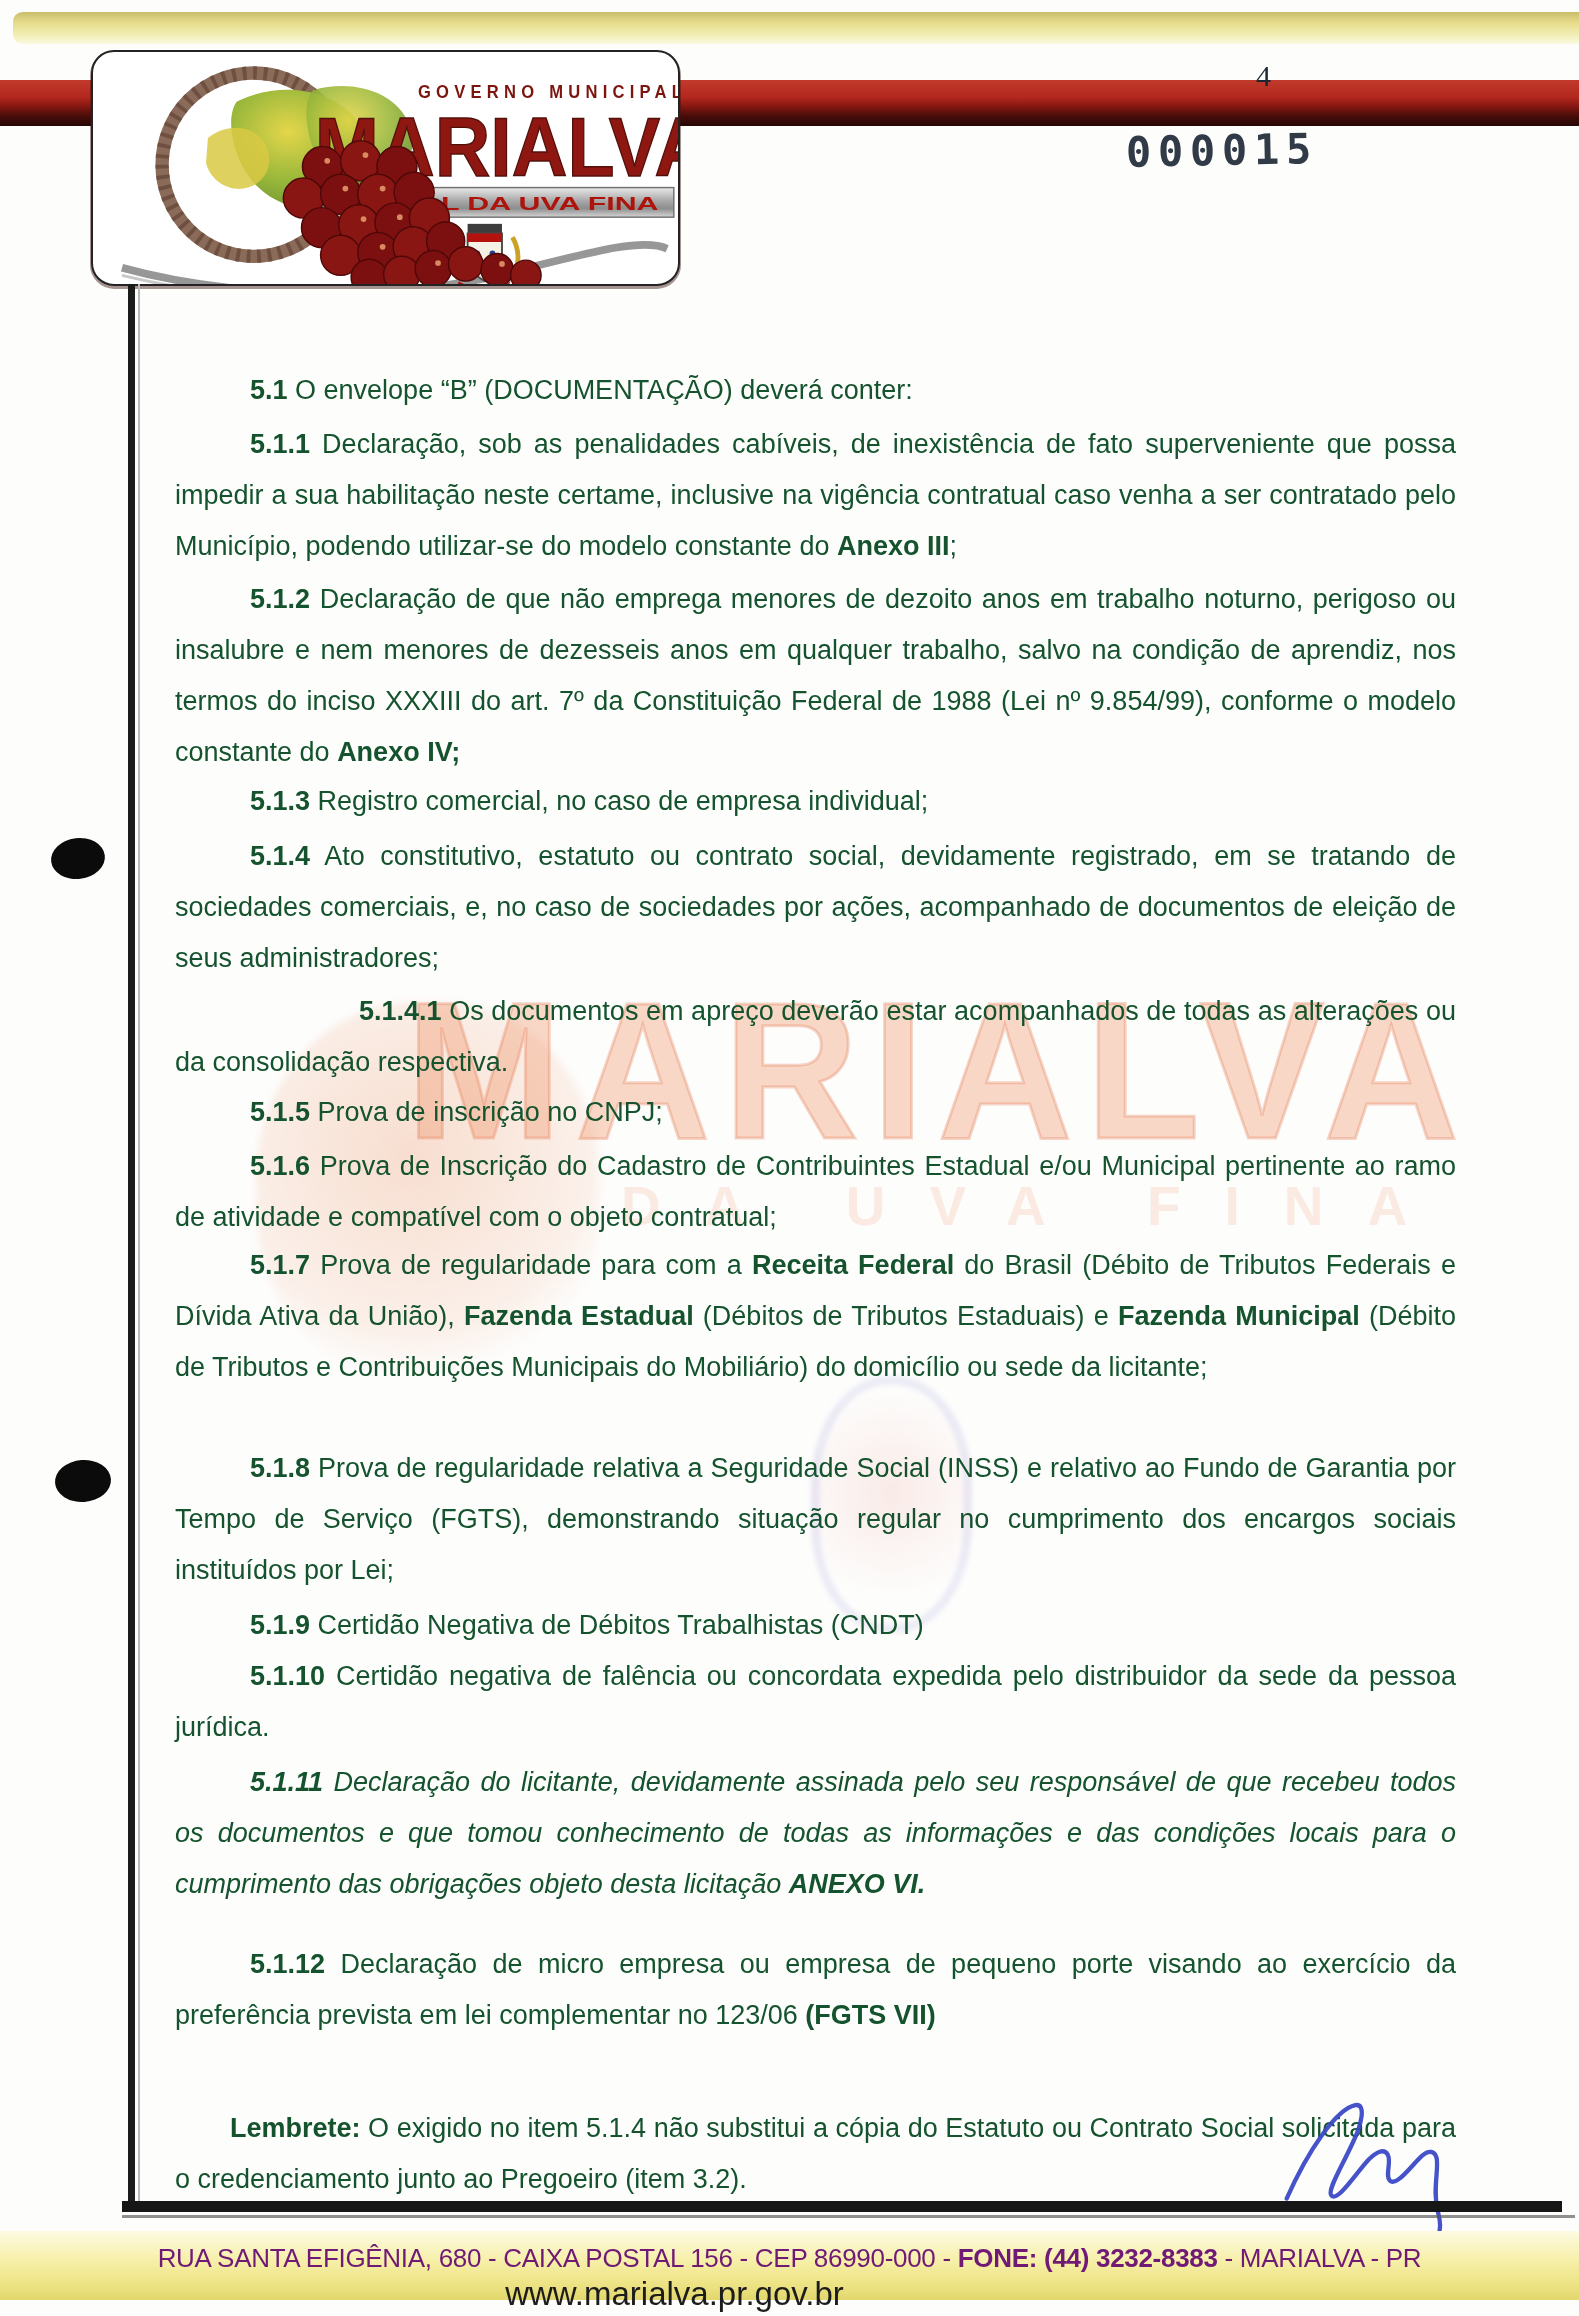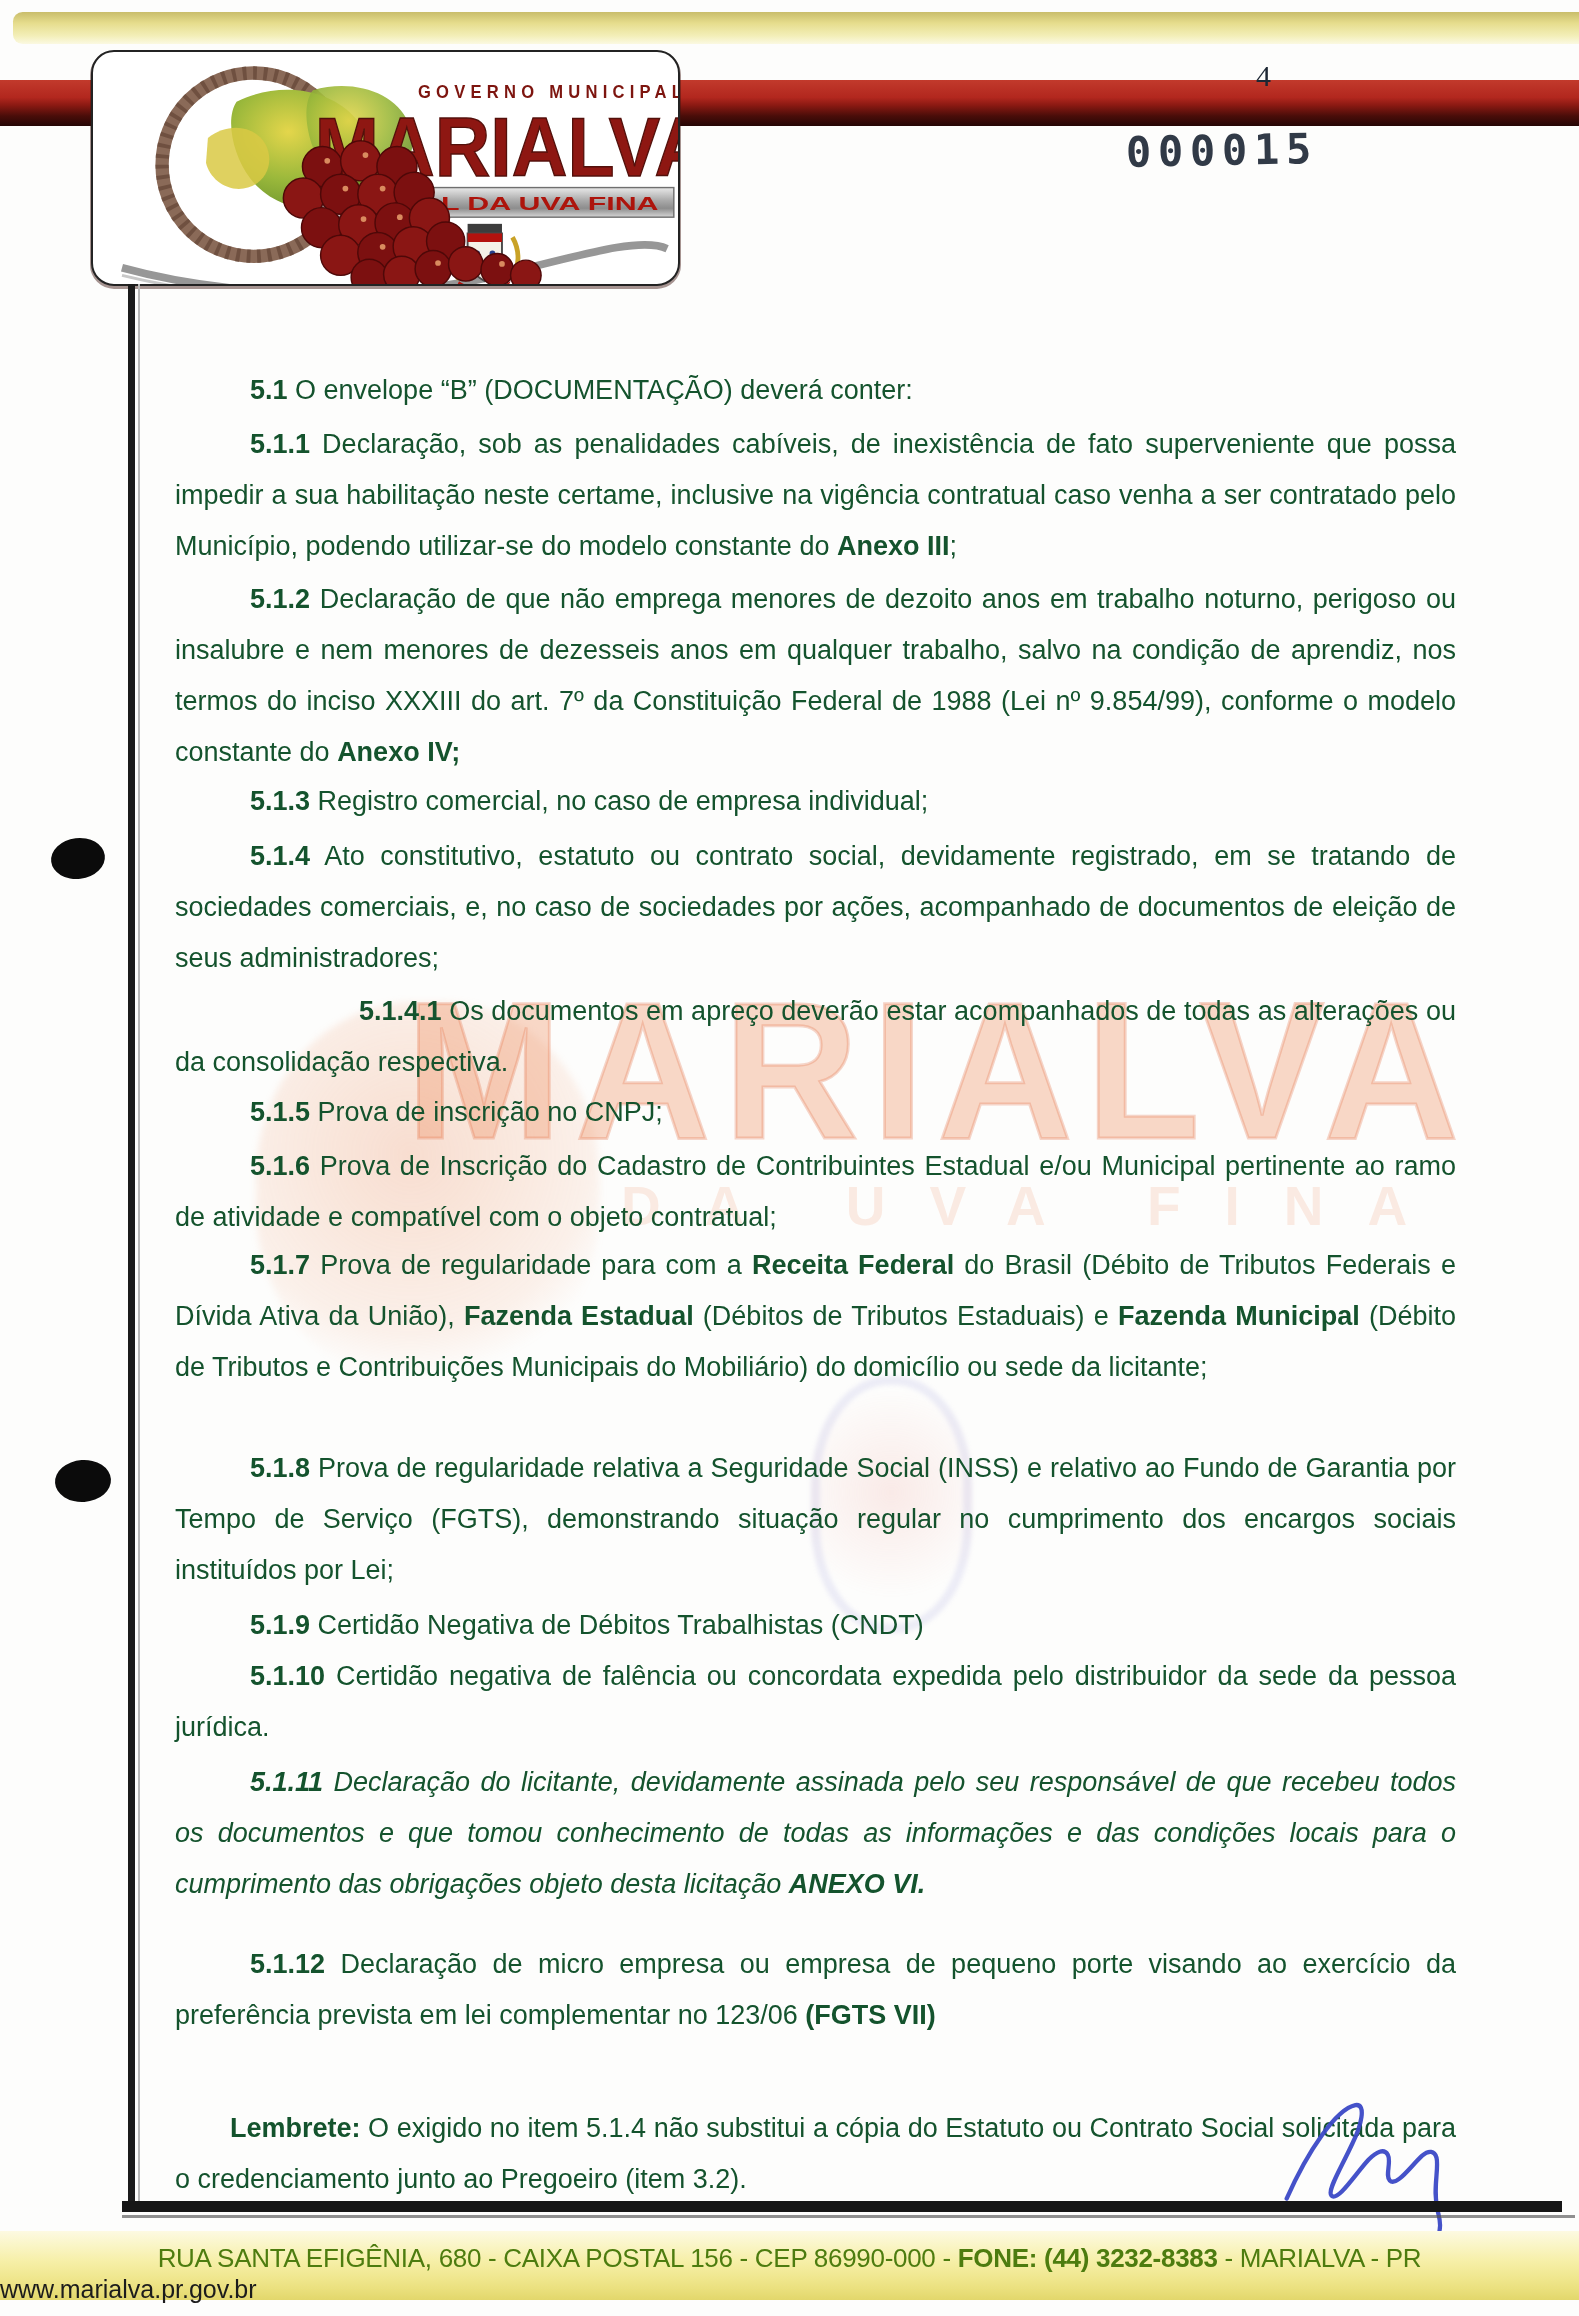--- a/index.html
+++ b/index.html
@@ -88,26 +88,26 @@
   .p-5111{top:1757px;font-style:italic;}.p-5112{top:1939px;}.p-lembrete{top:2103px;}
   
   .signature{position:absolute;left:1279px;top:2086px;width:210px;height:167px;}
   
   .footer-band{
     position:absolute;left:0;top:2231px;width:1579px;height:69px;
     background:linear-gradient(180deg,#fdfae2 0%,#f6efa6 45%,#ece282 80%,#e2d76b 100%);
   }
   .footer-line1{
     position:absolute;left:0;top:2243px;width:1579px;text-align:center;
-    font-size:26px;color:#4d7c0f;letter-spacing:-0.3px;
+    font-size:26px;color:#701a75;letter-spacing:-0.3px;
   }
   .footer-line1 .b{font-weight:bold;}
   .footer-line2{
-    position:absolute;left:0;top:2275px;width:1349px;text-align:left;
-    font-size:25px;color:#1c1c1c;
+    position:absolute;left:0;top:2275px;width:1349px;text-align:center;
+    font-size:33px;color:#1c1c1c;
   }
 </style>
 </head>
 <body>
 
 <div class="page">
 
   <div class="band-yellow-top"></div>
   <div class="band-red"></div>
 

